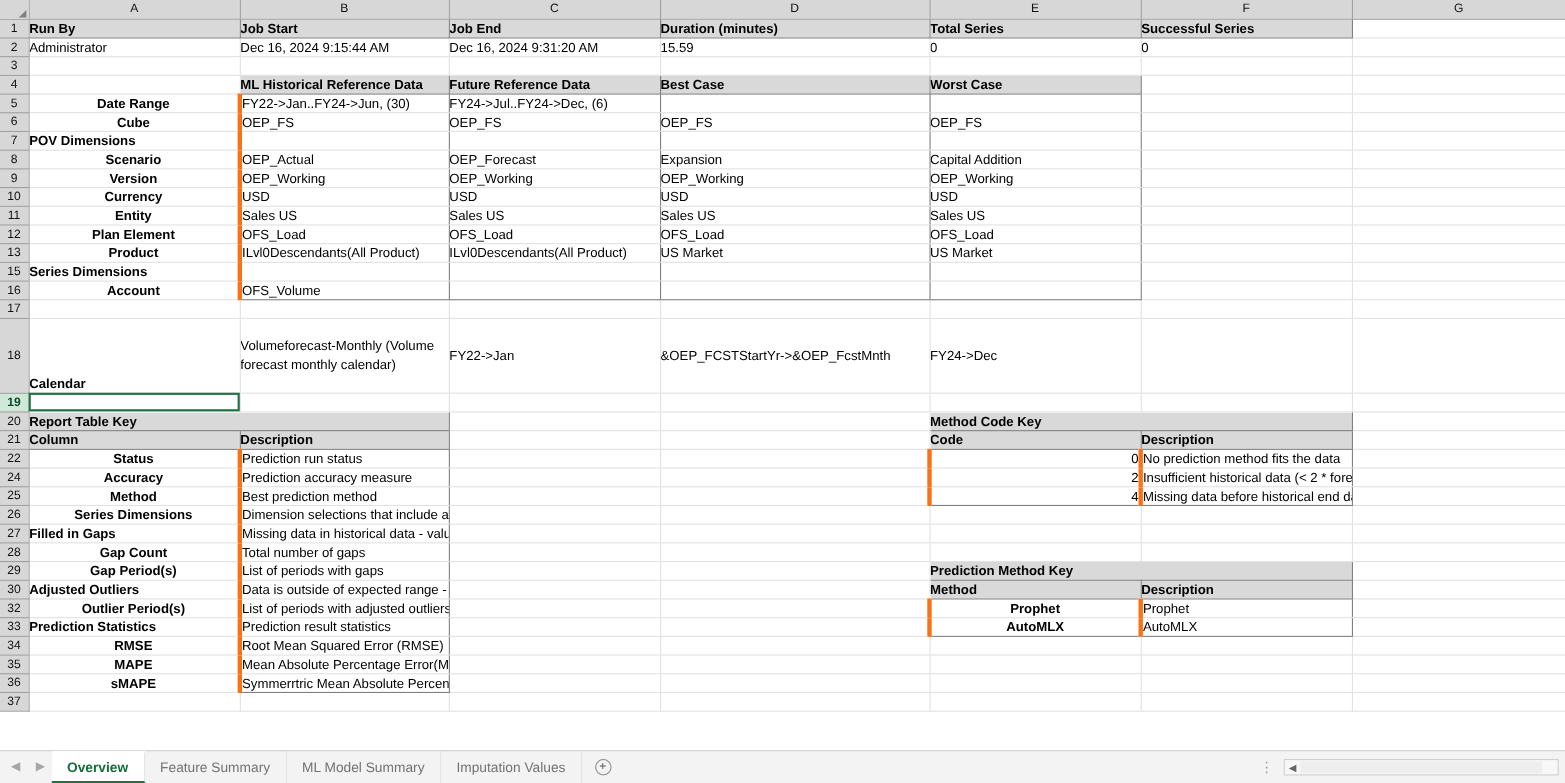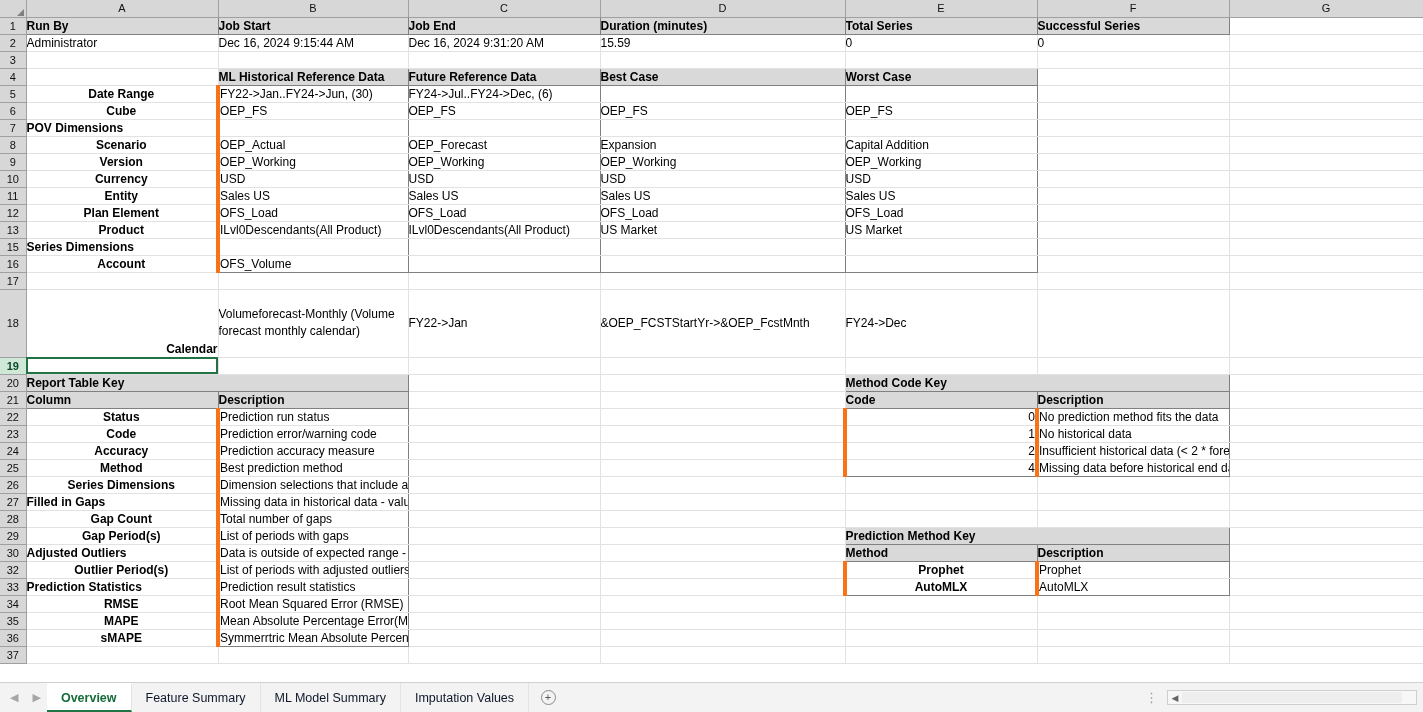--- a/index.html
+++ b/index.html
@@ -106,21 +106,21 @@
     align-items: stretch;
     padding: 0;
   }
   .nav-arrows { display: flex; align-items: center; padding: 0 6px 0 10px; gap: 14px; }
   .arrow { color: #a6a6a6; font-size: 11px; line-height: 1; }
   .tabs { display: flex; align-items: stretch; }
   .tab {
     display: flex; align-items: center;
     padding: 0 14px;
     font-size: 12.5px;
-    color: #0f172a;
+    color: #737373;
     border-right: 1px solid #e3e3e3;
   }
   .tab.active {
     color: #166b3c;
     font-weight: bold;
     background: #fff;
     border-top: 2px solid #fff;
     border-bottom: 2px solid #217346;
   }
   .addsheet {
@@ -348,21 +348,21 @@
         <td class="blank"></td>
         <td class="blank"></td>
         <td class="blank"></td>
         <td class="blank"></td>
         <td class="blank"></td>
         <td class="blank nob"></td>
       </tr>
 
       <tr>
         <td class="rowhead tall">18</td>
-        <td class="cell tall b" style="vertical-align:bottom;text-align:right;">Calendar</td>
+        <td class="cell tall b" style="vertical-align:bottom;">Calendar</td>
         <td class="cell tall wrap" style="vertical-align:middle;">Volumeforecast-Monthly (Volume forecast monthly calendar)</td>
         <td class="cell tall" style="vertical-align:middle;">FY22-&gt;Jan</td>
         <td class="cell tall" style="vertical-align:middle;">&amp;OEP_FCSTStartYr-&gt;&amp;OEP_FcstMnth</td>
         <td class="cell tall" style="vertical-align:middle;margin-top:36px;">FY24-&gt;Dec</td>
         <td class="blank tall"></td>
         <td class="blank nob tall"></td>
       </tr>
 
       <tr>
         <td class="rowhead active">19</td>
@@ -399,30 +399,20 @@
         <td class="rowhead">22</td>
         <td class="cell b indent1">Status</td>
         <td class="cell box-l box-r">Prediction run status</td>
         <td class="blank"></td>
         <td class="blank"></td>
         <td class="cell right box-l">0</td>
         <td class="cell box-l box-r">No prediction method fits the data</td>
         <td class="blank nob"></td>
       </tr>
 
-      <tr>
-        <td class="rowhead">23</td>
-        <td class="cell b indent1">Code</td>
-        <td class="cell box-l box-r">Prediction error/warning code</td>
-        <td class="blank"></td>
-        <td class="blank"></td>
-        <td class="cell right box-l">1</td>
-        <td class="cell box-l box-r">No historical data</td>
-        <td class="blank nob"></td>
-      </tr>
 
       <tr>
         <td class="rowhead">24</td>
         <td class="cell b indent1">Accuracy</td>
         <td class="cell box-l box-r">Prediction accuracy measure</td>
         <td class="blank"></td>
         <td class="blank"></td>
         <td class="cell right box-l">2</td>
         <td class="cell box-l box-r">Insufficient historical data (&lt; 2 * forecast length)</td>
         <td class="blank nob"></td>

